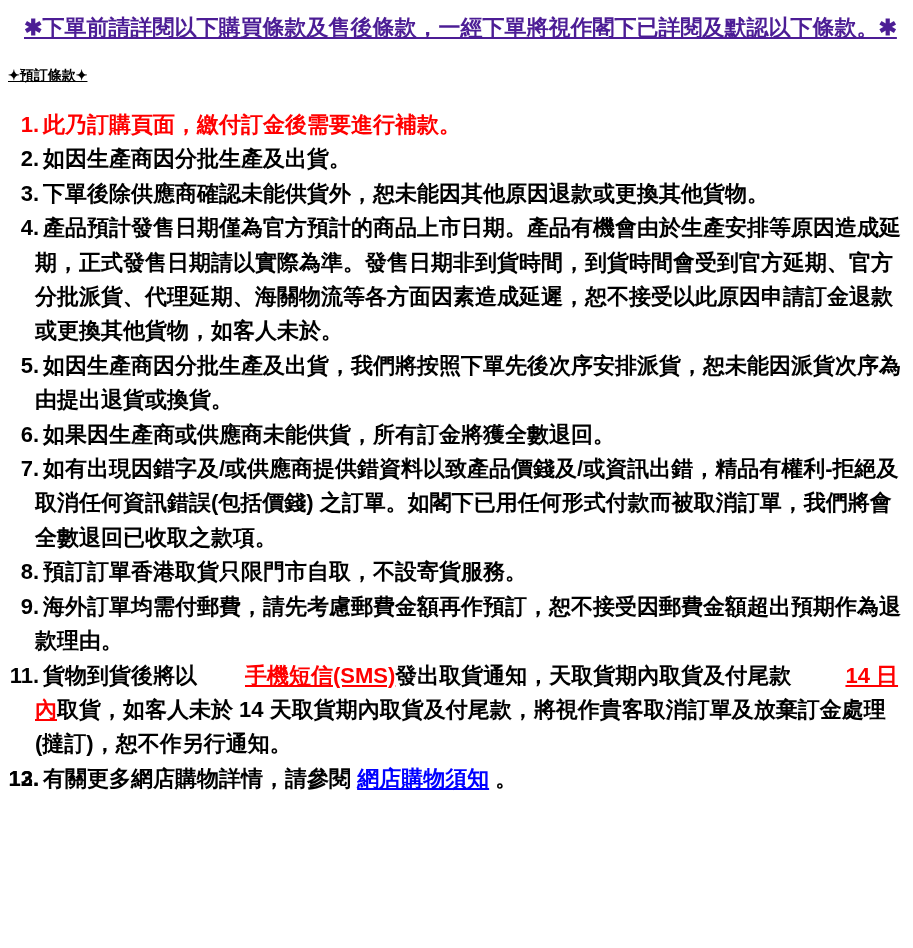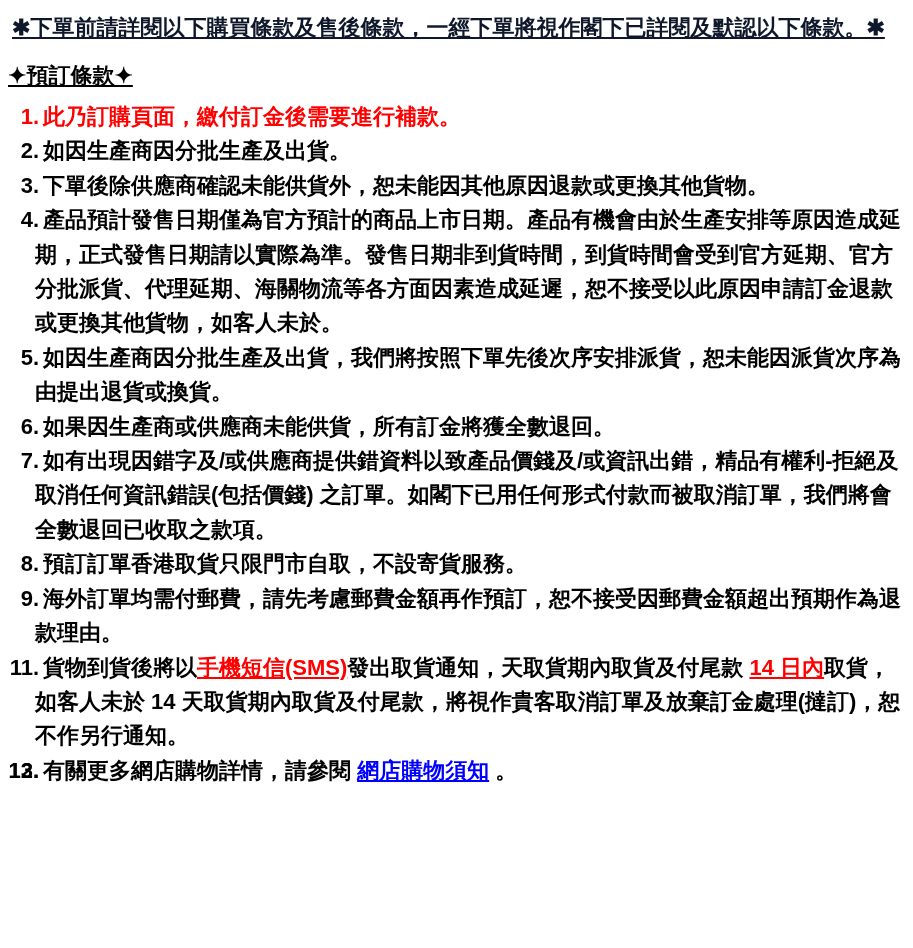--- a/index.html
+++ b/index.html
@@ -12,32 +12,32 @@
     height: 948px;
     font-family: "Liberation Sans", sans-serif;
     font-weight: 700;
     color: #000000;
     overflow: hidden;
   }
   .page {
     padding: 10px 6px 0 8px;
   }
   .notice {
-    color: #0f172a;
+    color: #4c1d95;
     font-size: 22px;
     line-height: 35px;
     text-decoration: underline;
-    margin: 0 0 13px 4px;
+    margin: 0 0 13px 16px;
   }
   .section-title {
     color: #000000;
-    font-size: 22px;
+    font-size: 14px;
     line-height: 35px;
     text-decoration: underline;
-    margin: 0 0 7px 0;
+    margin: 0 0 15px 0;
   }
   ol.terms {
     list-style: none;
     margin: 0;
     padding: 0;
     font-size: 22px;
     line-height: 34.4px;
   }
   ol.terms li {
     position: relative;
@@ -51,20 +51,21 @@
     width: 31px;
     text-align: right;
     text-indent: 0;
   }
   ol.terms li.red {
     color: #ff0000;
   }
   .red-u {
     color: #ff0000;
     text-decoration: underline;
+    margin-left: 48px;
   }
   a.link {
     color: #0000ff;
     text-decoration: underline;
     cursor: pointer;
   }
 </style>
 </head>
 <body>
 

